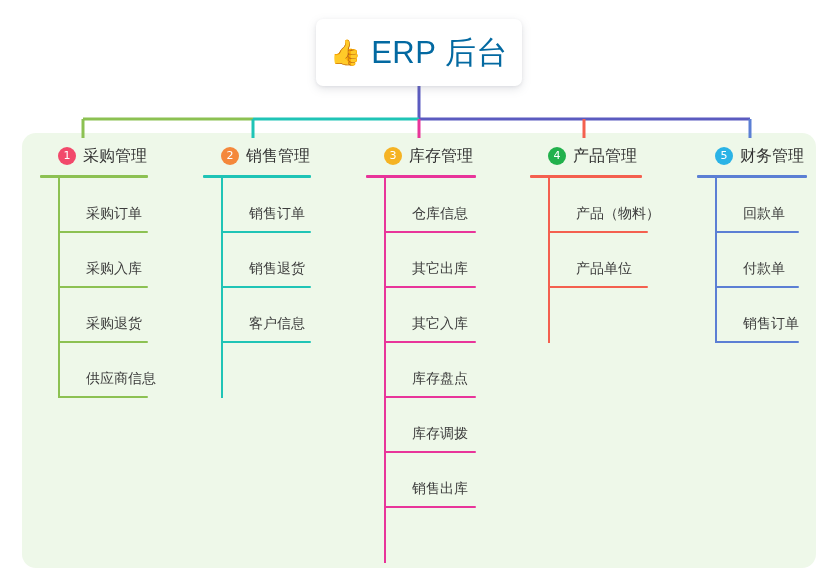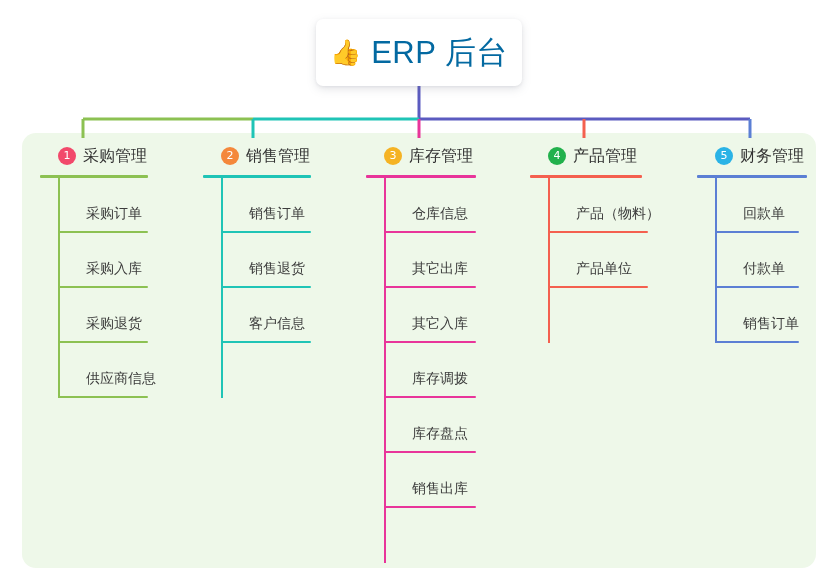--- a/index.html
+++ b/index.html
@@ -224,25 +224,25 @@
           </div>
           <div class="leaf">
             <span class="leaf-text">其它出库</span>
             <div class="leaf-rule" style="width: 92px; background: rgb(232, 53, 154);"></div>
           </div>
           <div class="leaf">
             <span class="leaf-text">其它入库</span>
             <div class="leaf-rule" style="width: 92px; background: rgb(232, 53, 154);"></div>
           </div>
           <div class="leaf">
+            <span class="leaf-text">库存盘点</span>
+            <div class="leaf-rule" style="width: 92px; background: rgb(232, 53, 154);"></div>
+          </div>
+          <div class="leaf">
             <span class="leaf-text">库存调拨</span>
-            <div class="leaf-rule" style="width: 92px; background: rgb(232, 53, 154);"></div>
-          </div>
-          <div class="leaf">
-            <span class="leaf-text">库存盘点</span>
             <div class="leaf-rule" style="width: 92px; background: rgb(232, 53, 154);"></div>
           </div>
           <div class="leaf">
             <span class="leaf-text">销售出库</span>
             <div class="leaf-rule" style="width: 92px; background: rgb(232, 53, 154);"></div>
           </div>
         </div>
       </div>
       <div class="column" style="left: 530px;">
         <div class="col-head">

